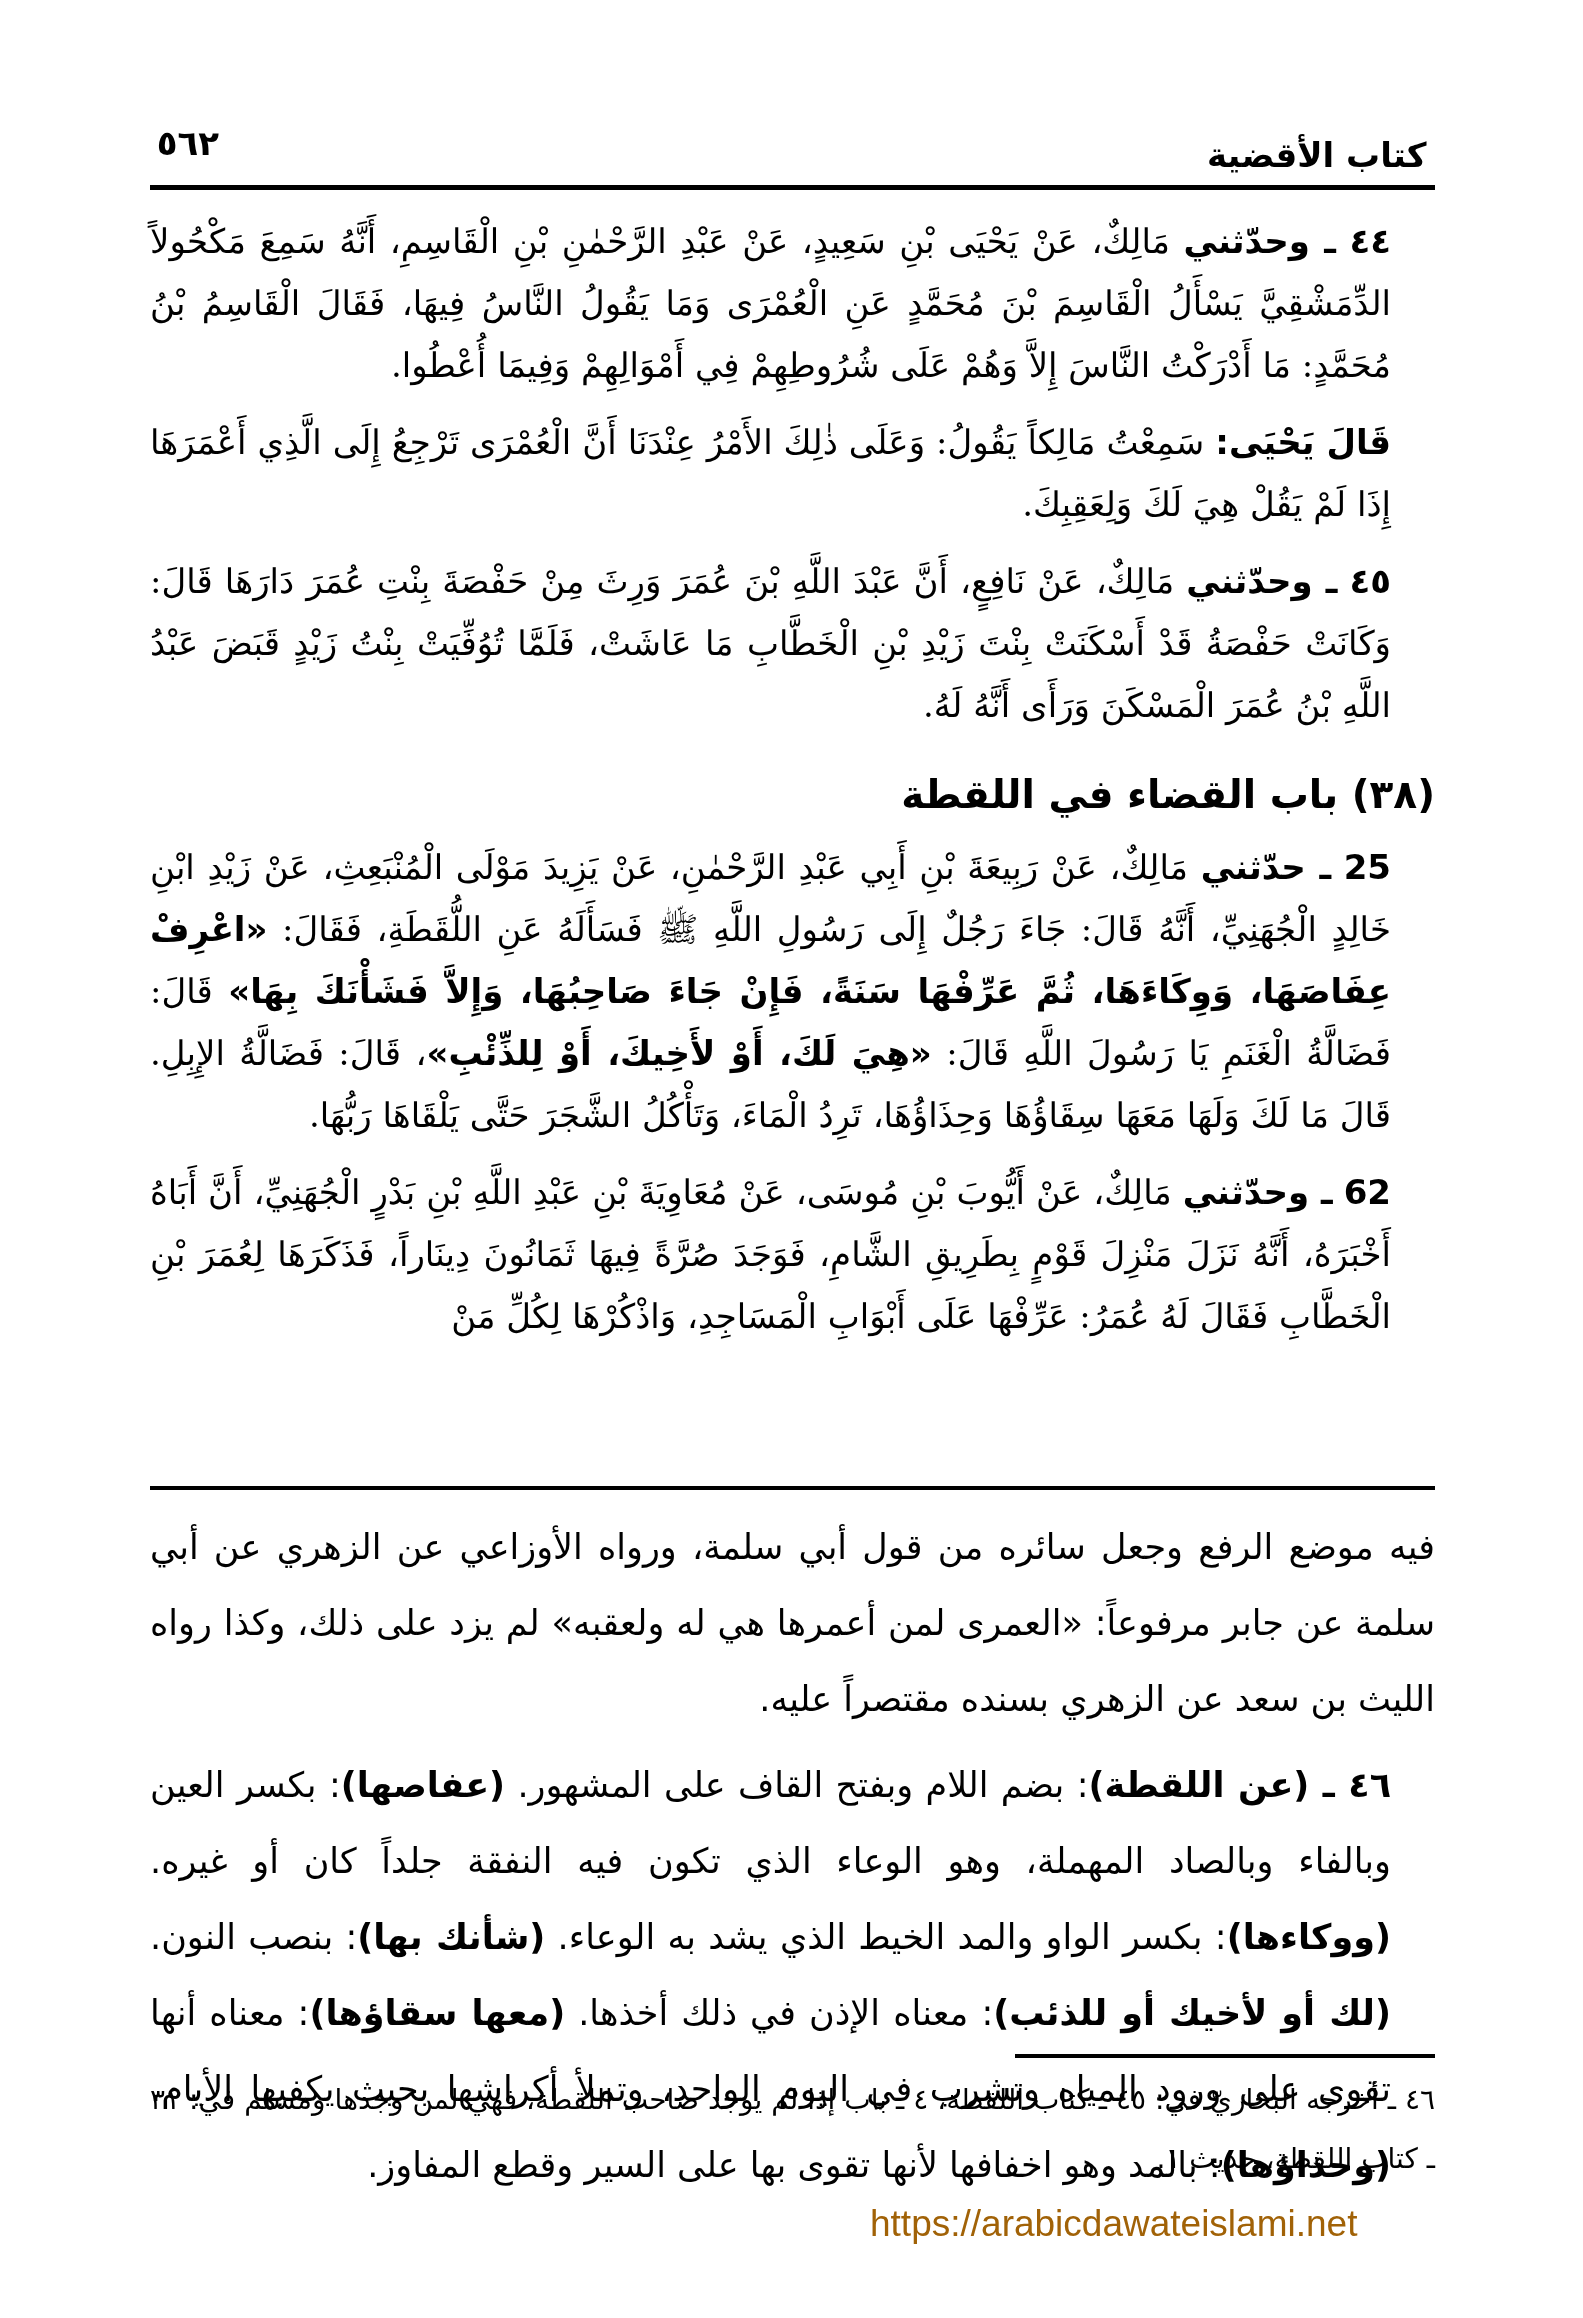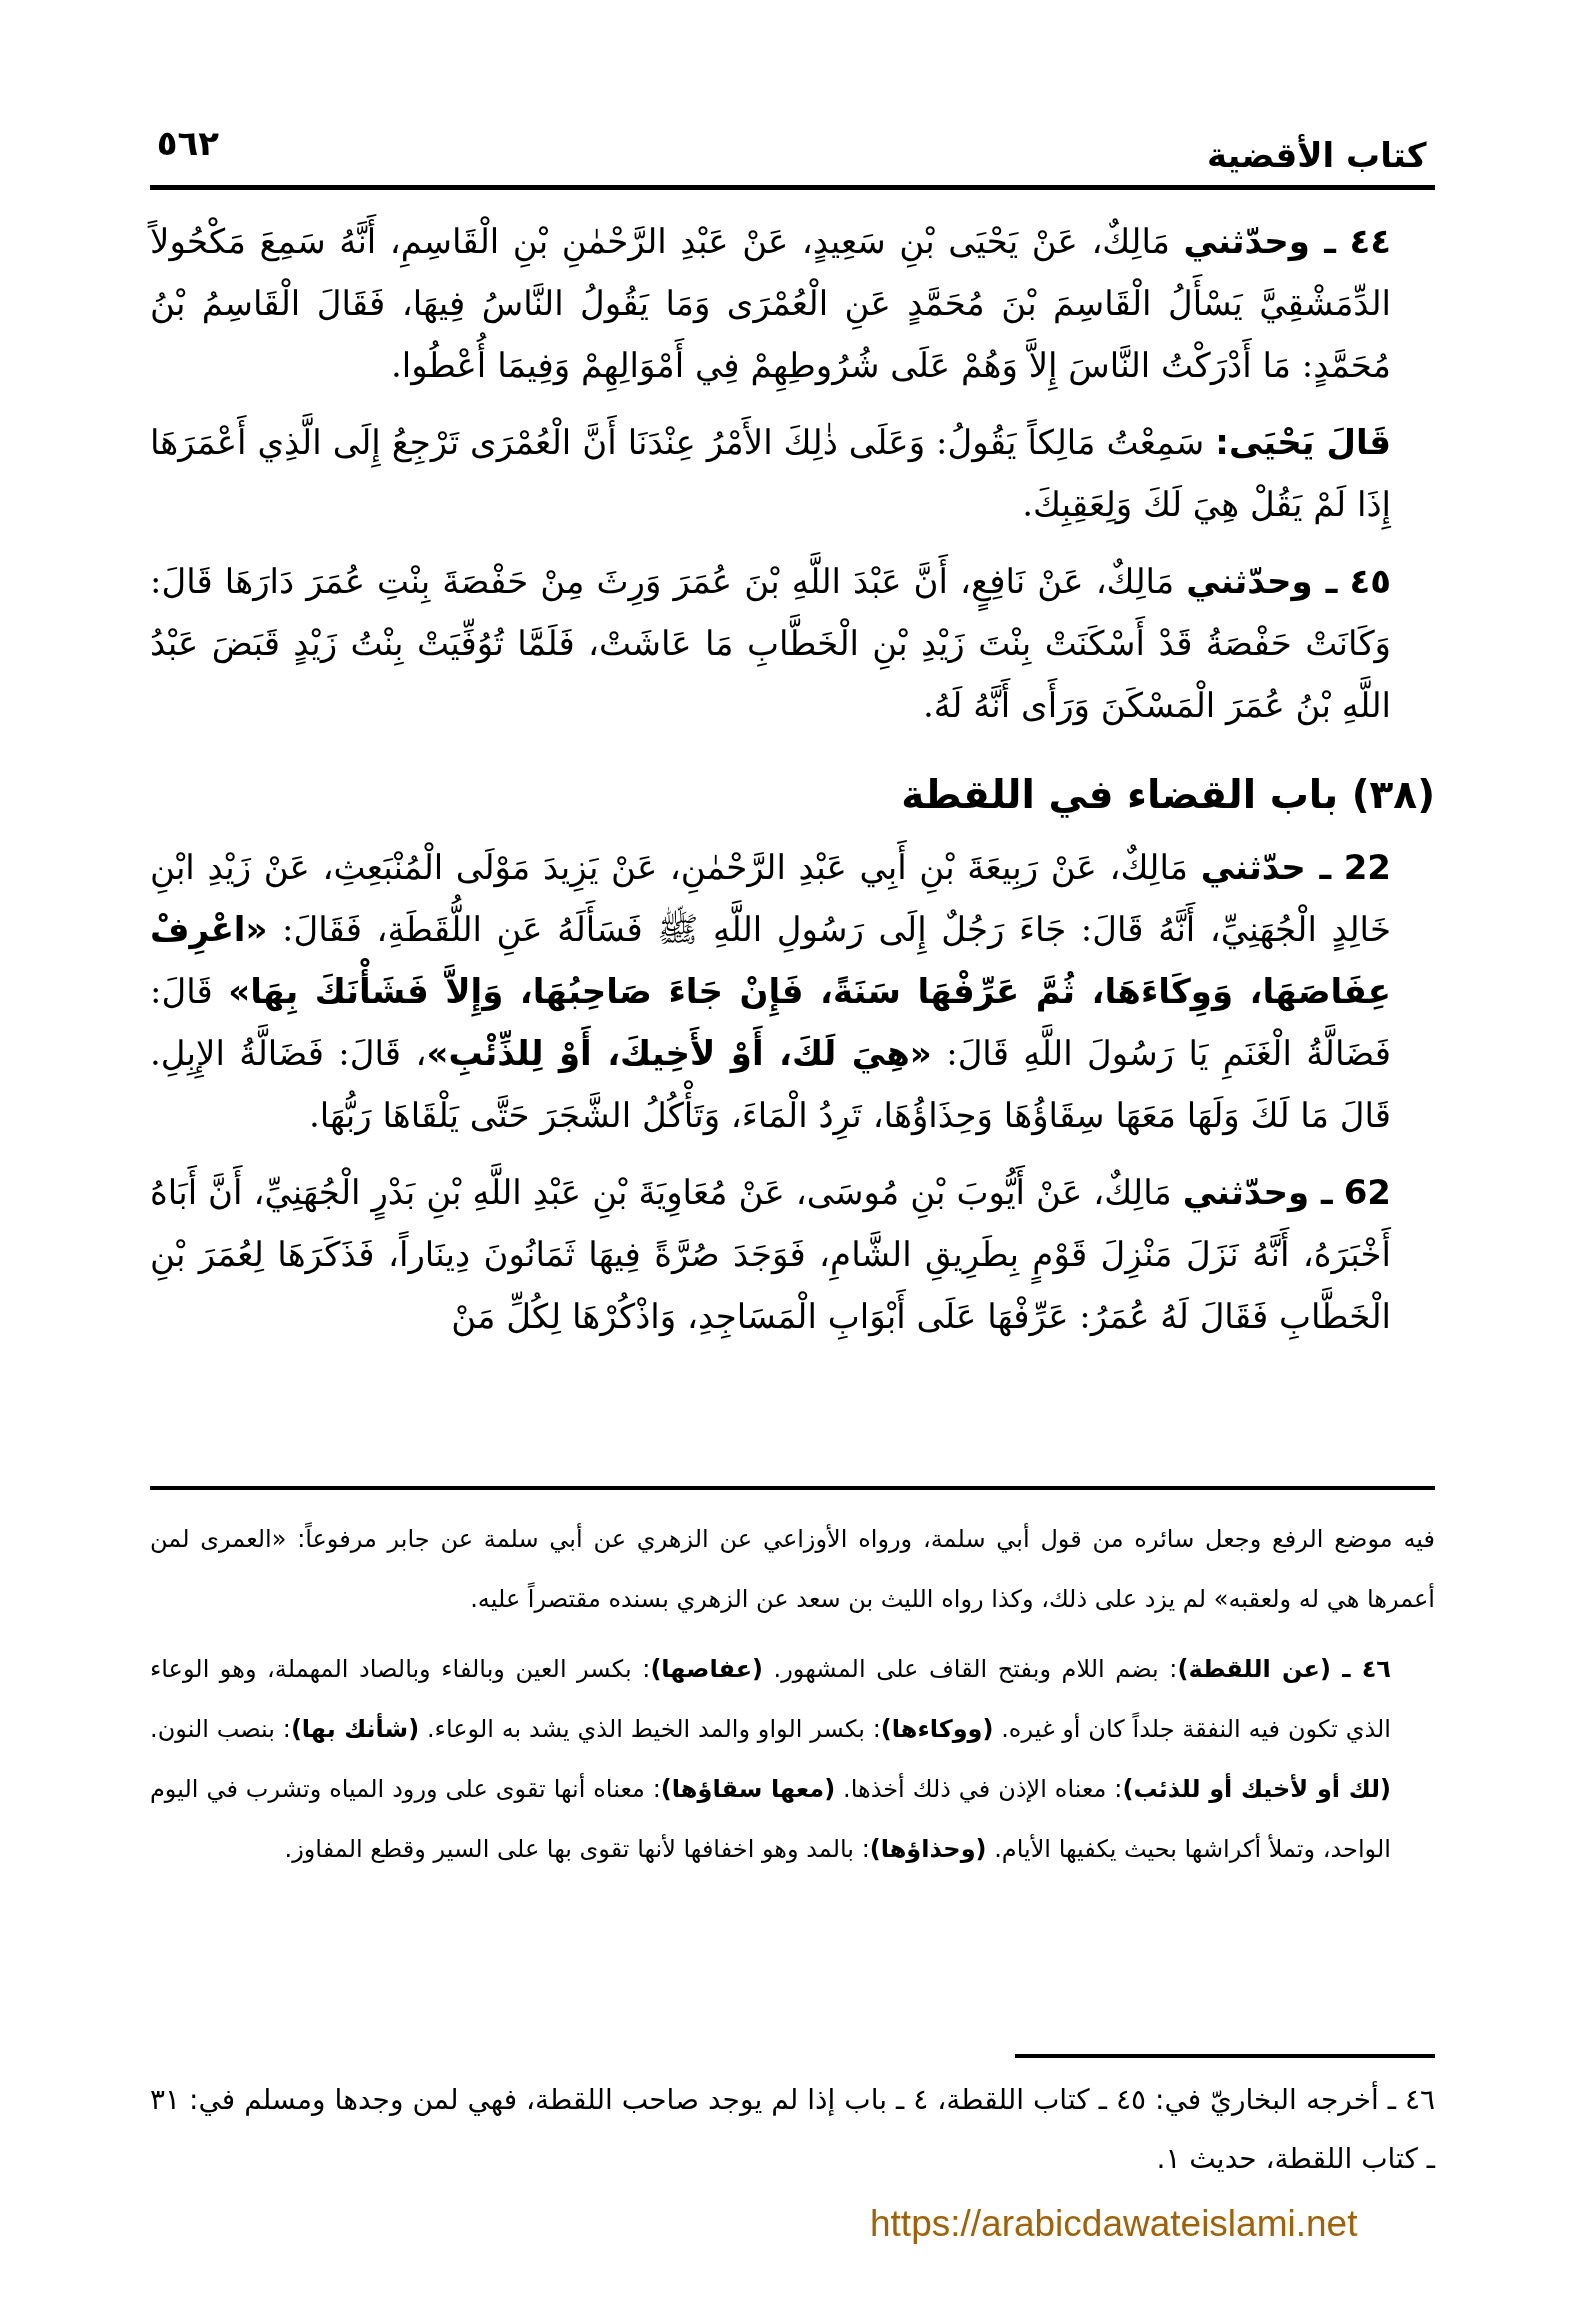--- a/index.html
+++ b/index.html
@@ -94,22 +94,22 @@
       background: #000;
     }
     .notes {
       position: absolute;
       top: 1509px;
       left: 0;
       width: 1285px;
     }
     .note {
       font-family: "DejaVu Sans", sans-serif;
-      font-size: 24px;
-      line-height: 60px;
+      font-size: 35px;
+      line-height: 76px;
       text-align: justify;
       text-align-last: right;
       margin: 0 0 10px 0;
     }
     .note .bold { font-weight: bold; }
     .refs-rule {
       position: absolute;
       top: 2054px;
       right: 0;
       width: 420px;
@@ -164,21 +164,21 @@
     </p>
     <p class="para indent">
       <span class="num">٤٥</span>
       <span class="lead">ـ وحدّثني</span>
       <span>مَالِكٌ، عَنْ نَافِعٍ، أَنَّ عَبْدَ اللَّهِ بْنَ عُمَرَ وَرِثَ مِنْ حَفْصَةَ بِنْتِ عُمَرَ دَارَهَا قَالَ: وَكَانَتْ حَفْصَةُ قَدْ أَسْكَنَتْ بِنْتَ زَيْدِ بْنِ الْخَطَّابِ مَا عَاشَتْ، فَلَمَّا تُوُفِّيَتْ بِنْتُ زَيْدٍ قَبَضَ عَبْدُ اللَّهِ بْنُ عُمَرَ الْمَسْكَنَ وَرَأَى أَنَّهُ لَهُ.</span>
     </p>
 
     <div class="chapter-title">(٣٨) باب القضاء في اللقطة</div>
 
     <p class="para indent">
-      <span class="num">22</span>
+      <span class="num">25</span>
       <span class="lead">ـ حدّثني</span>
       <span>مَالِكٌ، عَنْ رَبِيعَةَ بْنِ أَبِي عَبْدِ الرَّحْمٰنِ، عَنْ يَزِيدَ مَوْلَى الْمُنْبَعِثِ، عَنْ زَيْدِ ابْنِ خَالِدٍ الْجُهَنِيِّ، أَنَّهُ قَالَ: جَاءَ رَجُلٌ إِلَى رَسُولِ اللَّهِ ﷺ فَسَأَلَهُ عَنِ اللُّقَطَةِ، فَقَالَ:</span>
       <b>«اعْرِفْ عِفَاصَهَا، وَوِكَاءَهَا، ثُمَّ عَرِّفْهَا سَنَةً، فَإِنْ جَاءَ صَاحِبُهَا، وَإِلاَّ فَشَأْنَكَ بِهَا»</b>
       <span>قَالَ: فَضَالَّةُ الْغَنَمِ يَا رَسُولَ اللَّهِ قَالَ:</span>
       <b>«هِيَ لَكَ، أَوْ لأَخِيكَ، أَوْ لِلذِّئْبِ»</b><span>، قَالَ: فَضَالَّةُ الإِبِلِ. قَالَ مَا لَكَ وَلَهَا مَعَهَا سِقَاؤُهَا وَحِذَاؤُهَا، تَرِدُ الْمَاءَ، وَتَأْكُلُ الشَّجَرَ حَتَّى يَلْقَاهَا رَبُّهَا.</span>
     </p>
     <p class="para indent">
       <span class="num">62</span>
       <span class="lead">ـ وحدّثني</span>
       <span>مَالِكٌ، عَنْ أَيُّوبَ بْنِ مُوسَى، عَنْ مُعَاوِيَةَ بْنِ عَبْدِ اللَّهِ بْنِ بَدْرٍ الْجُهَنِيِّ، أَنَّ أَبَاهُ أَخْبَرَهُ، أَنَّهُ نَزَلَ مَنْزِلَ قَوْمٍ بِطَرِيقِ الشَّامِ، فَوَجَدَ صُرَّةً فِيهَا ثَمَانُونَ دِينَاراً، فَذَكَرَهَا لِعُمَرَ بْنِ الْخَطَّابِ فَقَالَ لَهُ عُمَرُ: عَرِّفْهَا عَلَى أَبْوَابِ الْمَسَاجِدِ، وَاذْكُرْهَا لِكُلِّ مَنْ</span>

